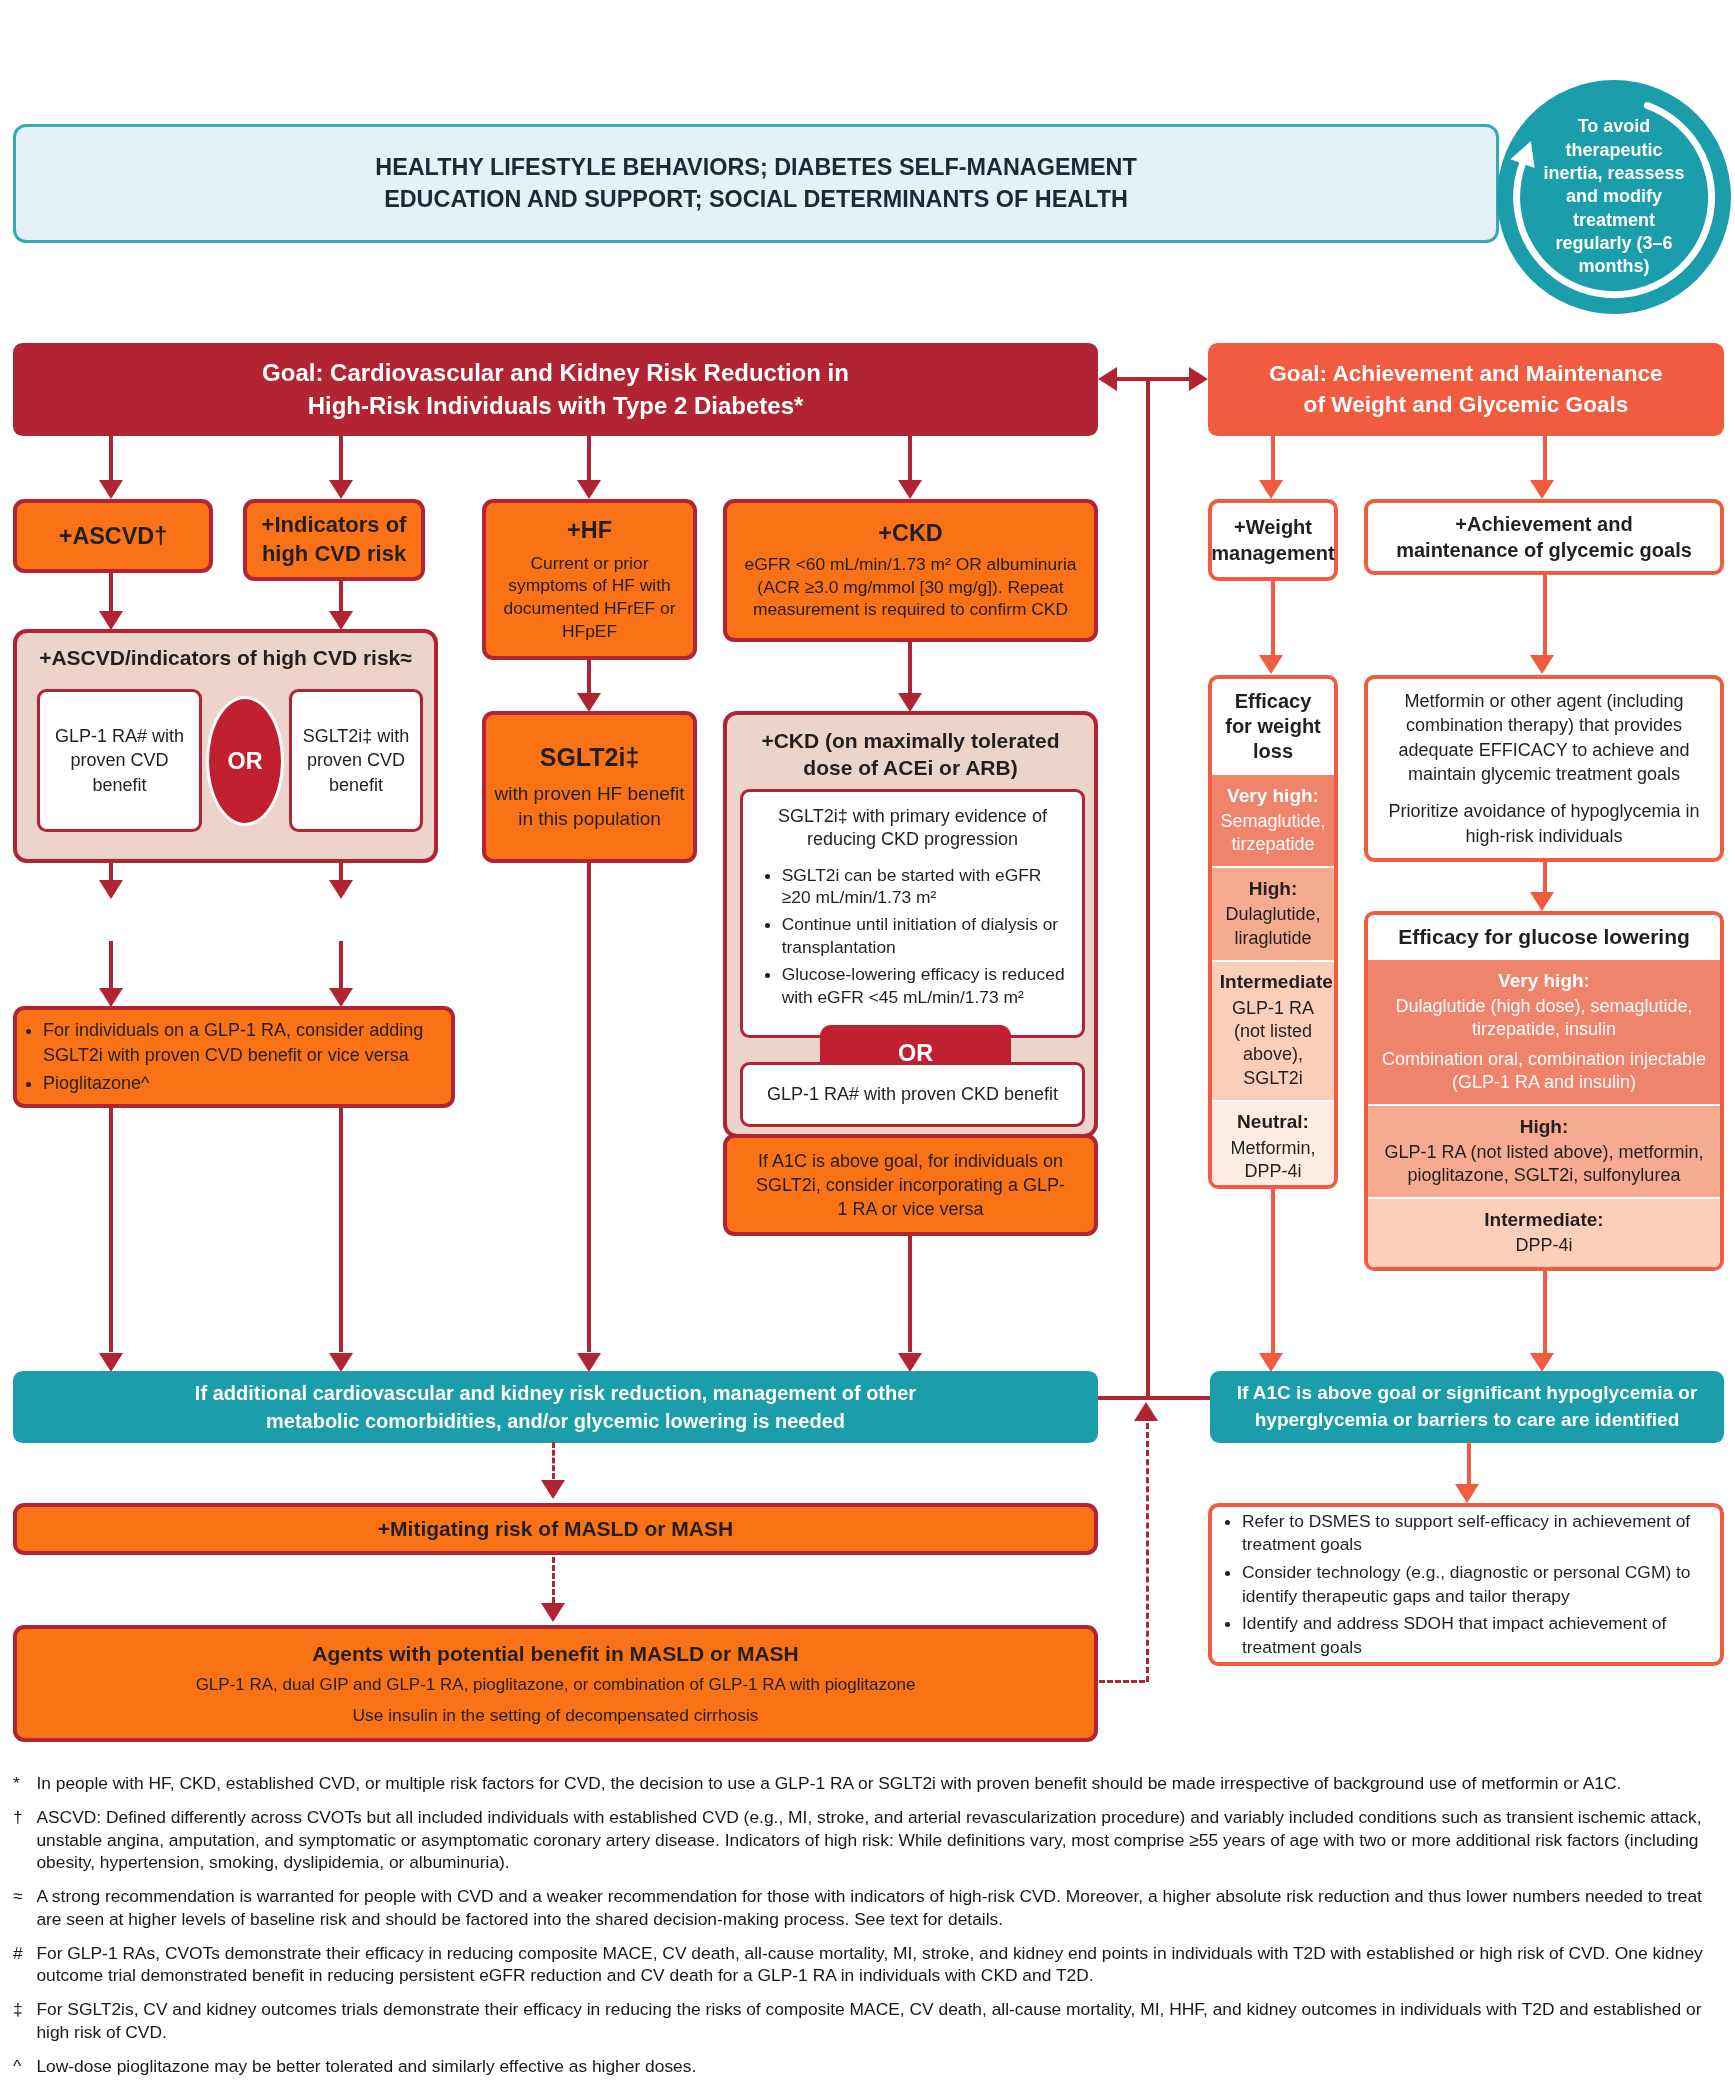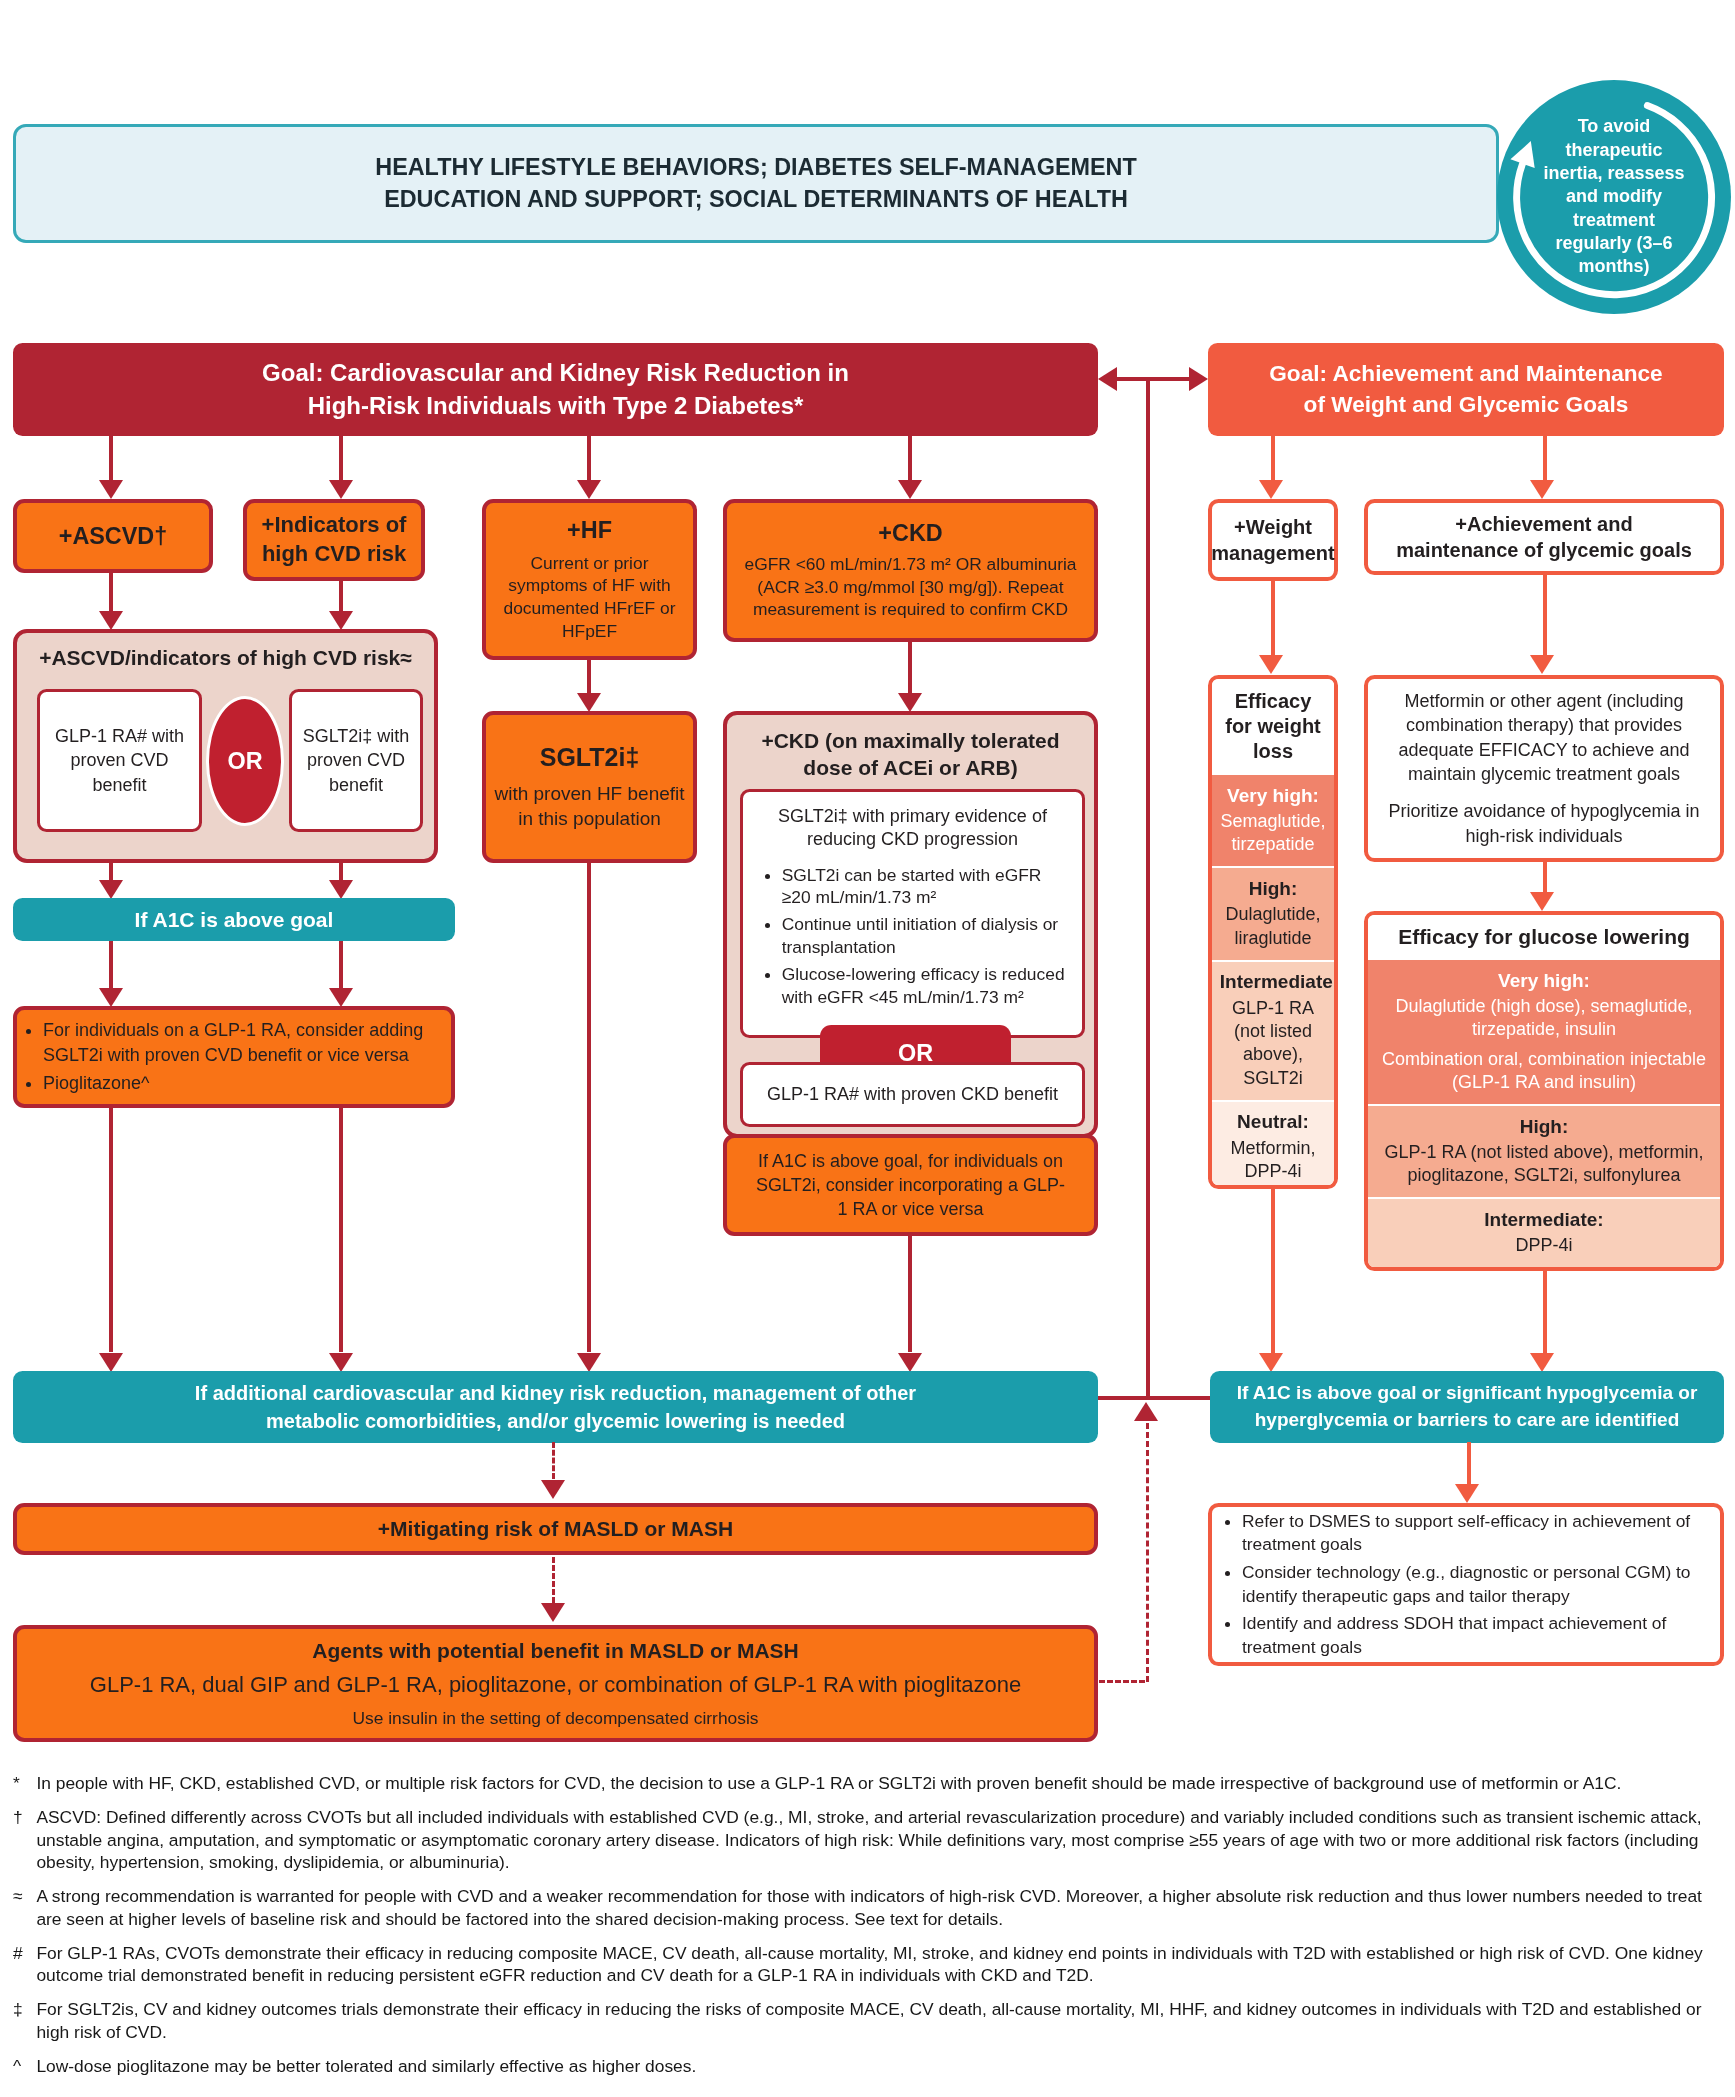--- a/index.html
+++ b/index.html
@@ -140,21 +140,20 @@
     <div class="abs rbox-thin ctr" style="left:13px;top:347px;width:345px;height:65px;font-size:18px;padding:4.3px;">GLP-1 RA# with proven CKD benefit</div>
   </div>
 
   <div class="abs rbox ctr" style="left:723px;top:1134px;width:375px;height:102px;font-size:18px;line-height:1.35;padding:8.7px 26px;">If A1C is above goal, for individuals on SGLT2i, consider incorporating a GLP-1 RA or vice versa</div>
 
   <div class="sv red" style="left:109px;top:863px;height:17.4px;"></div>
   <div class="ah down r" style="left:99px;top:880px;"></div>
   <div class="sv red" style="left:339px;top:863px;height:17.4px;"></div>
   <div class="ah down r" style="left:329px;top:880px;"></div>
 
-  <div class="abs tealbar ctr" style="left:13px;top:898px;width:442px;height:43px;font-size:21px;">If A1C is above goal</div>
   <div class="sv red" style="left:109px;top:941px;height:47px;"></div>
   <div class="ah down r" style="left:99px;top:988px;"></div>
   <div class="sv red" style="left:339px;top:941px;height:47px;"></div>
   <div class="ah down r" style="left:329px;top:988px;"></div>
   <div class="abs rbox" style="left:13px;top:1006px;width:442px;height:102px;display:flex;align-items:center;">
     <ul class="bullets" style="font-size:18px;line-height:1.35;padding-left:26px;padding-right:13px;">
       <li>For individuals on a GLP-1 RA, consider adding SGLT2i with proven CVD benefit or vice versa</li>
       <li>Pioglitazone^</li>
     </ul>
   </div>
@@ -173,21 +172,21 @@
     <div>metabolic comorbidities, and/or glycemic lowering is needed</div>
   </div>
 
   <div class="dv" style="left:552px;top:1442px;height:37px;"></div>
   <div class="ah down r" style="left:541px;top:1480px;"></div>
   <div class="abs rbox ctr" style="left:13px;top:1503px;width:1085px;height:52px;font-size:21px;font-weight:bold;">+Mitigating risk of MASLD or MASH</div>
   <div class="dv" style="left:552px;top:1557px;height:46px;"></div>
   <div class="ah down r" style="left:541px;top:1603px;"></div>
   <div class="abs col rbox" style="left:13px;top:1625px;width:1085px;height:117px;padding:8.7px;">
     <div style="font-size:21px;font-weight:bold;margin-bottom:9.5px;">Agents with potential benefit in MASLD or MASH</div>
-    <div style="font-size:22px;margin-bottom:9.5px;">GLP-1 RA, dual GIP and GLP-1 RA, pioglitazone, or combination of GLP-1 RA with pioglitazone</div>
+    <div style="font-size:17px;margin-bottom:9.5px;">GLP-1 RA, dual GIP and GLP-1 RA, pioglitazone, or combination of GLP-1 RA with pioglitazone</div>
     <div style="font-size:17.4px;">Use insulin in the setting of decompensated cirrhosis</div>
   </div>
 
   <div class="sv org" style="left:1271px;top:436px;height:44px;"></div>
   <div class="ah down o" style="left:1259px;top:480px;"></div>
   <div class="sv org" style="left:1543px;top:436px;height:44px;"></div>
   <div class="ah down o" style="left:1530px;top:480px;"></div>
 
   <div class="abs obox ctr" style="left:1208px;top:499px;width:130px;height:82px;font-size:20px;font-weight:bold;line-height:1.3;padding:4.3px;">+Weight management</div>
   <div class="abs obox ctr" style="left:1364px;top:499px;width:360px;height:76px;font-size:20px;font-weight:bold;line-height:1.3;padding:4.3px 26px;">+Achievement and maintenance of glycemic goals</div>

